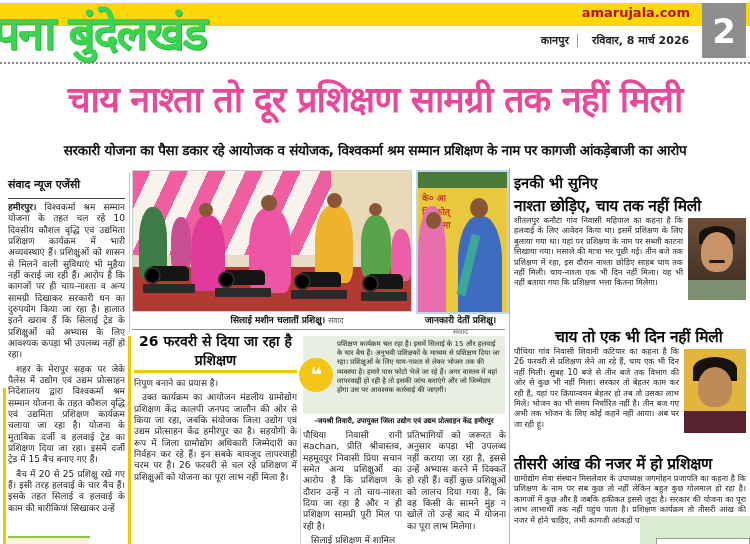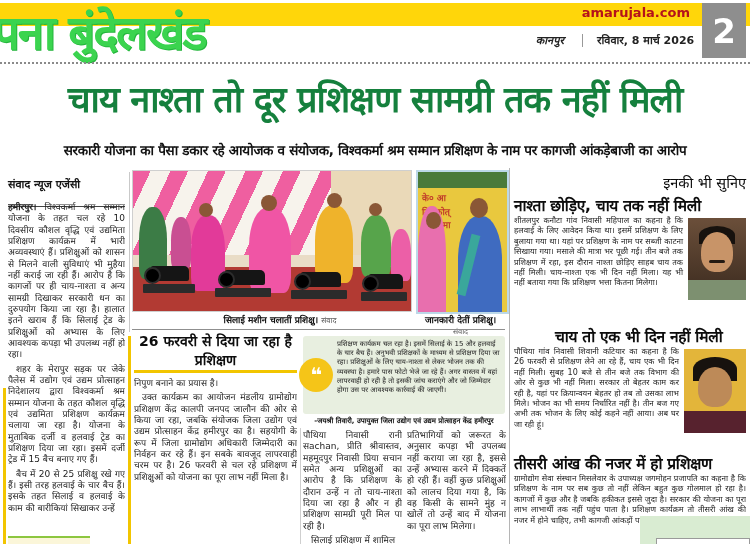--- a/index.html
+++ b/index.html
@@ -7,33 +7,33 @@
         font-family:"DejaVu Sans",sans-serif;color:#141414;}
   
   .band{position:absolute;left:0;top:3px;width:750px;height:23px;background:#ffd60a;}
   .masthead{position:absolute;left:-7px;top:9px;font-size:47px;font-weight:900;
             color:#3bd44f;letter-spacing:-2px;white-space:nowrap;line-height:1;
             text-shadow:1px 1px 0 #25b53d;}
   .site{position:absolute;left:540px;top:5px;width:150px;text-align:right;
         font-size:13px;font-weight:bold;color:#b5121b;}
   .dateline{position:absolute;left:535px;top:32px;width:160px;text-align:center;
             font-size:11px;font-weight:bold;color:#222;}
-  .dateline .city{padding-right:18px;border-right:1px solid #999;margin-right:14px;font-style:italic;}
+  .dateline .city{padding-right:8px;border-right:1px solid #999;margin-right:14px;}
   .pagebox{position:absolute;left:702px;top:3px;width:44px;height:55px;background:#8e8e8e;
            display:flex;align-items:center;justify-content:center;}
   .pagebox span{color:#fff;font-size:34px;font-weight:bold;}
   .dotline{position:absolute;left:0;top:62px;width:750px;border-top:2px dotted #8a8a8a;}
   
   .headline{position:absolute;left:2px;top:66px;width:746px;margin:0;text-align:center;
-            font-size:36px;font-weight:900;letter-spacing:-1px;color:#15803d;line-height:1.9;}
+            font-size:36px;font-weight:900;letter-spacing:-1px;color:#ec4899;line-height:1.9;}
   .subhead{position:absolute;left:2px;top:141px;width:746px;text-align:center;
            font-size:13.5px;font-weight:bold;letter-spacing:-0.3px;color:#111;}
   
   .byline{position:absolute;left:8px;top:176px;width:117px;font-size:11px;font-weight:bold;
-          padding-bottom:15px;border-bottom:1px solid #444;}
+          padding-bottom:7px;border-bottom:1px solid #444;}
   .col{position:absolute;font-size:9px;line-height:1.26;text-align:justify;color:#1d1d1d;}
   .col p{margin:0 0 3px 0;}
   .col p.indent{text-indent:8px;}
   .col1{left:8px;top:202px;width:117px;height:342px;overflow:hidden;}
   .col2{left:134px;top:378px;width:163px;height:166px;overflow:hidden;}
   .col3{left:303px;top:430px;width:99px;height:114px;overflow:hidden;}
   .col4{left:407px;top:430px;width:99px;height:114px;overflow:hidden;}
   .leadin{font-weight:bold;}
   .boxhead{position:absolute;left:134px;top:332px;width:163px;text-align:center;
            font-size:14px;font-weight:bold;line-height:1.35;color:#0d0d0d;
@@ -69,38 +69,38 @@
   .p2-leaf{position:absolute;left:0;top:0;width:89px;height:16px;background:#4a7a3a;}
   .p2-text{position:absolute;left:4px;top:20px;width:60px;color:#c23d2a;font-weight:bold;
            font-size:9px;line-height:1.5;white-space:nowrap;}
   .p2-figL{position:absolute;left:0px;top:34px;width:28px;height:106px;background:#e86fae;
            border-radius:45% 45% 0 0;}
   .p2-figR{position:absolute;left:40px;top:44px;width:44px;height:96px;background:#3f6bc0;
            border-radius:45% 45% 0 0;}
   .p2-strap{position:absolute;left:46px;top:62px;width:9px;height:62px;background:#3aa79b;
             transform:rotate(14deg);}
   .caption{position:absolute;top:313px;font-size:9px;font-weight:bold;text-align:center;color:#111;}
-  .cap1{left:141px;width:278px;}
+  .cap1{left:148px;width:278px;}
   .cap2{left:416px;width:89px;}
   .caption .agency{font-weight:normal;font-size:7.5px;color:#555;}
   .caprule{position:absolute;left:132px;top:329px;width:373px;border-top:1px solid #8f8f8f;}
   
   .qbox{position:absolute;left:303px;top:336px;width:202px;height:78px;background:#e8efe0;
         border-radius:3px;}
   .qcircle{position:absolute;left:-4px;top:22px;width:34px;height:34px;border-radius:50%;
            background:#f5c518;color:#fff;display:flex;align-items:center;justify-content:center;
            font-size:20px;font-weight:bold;}
   .qtext{position:absolute;left:34px;top:4px;width:164px;font-size:7px;line-height:1.32;
          text-align:left;color:#222;}
   .qattr{position:absolute;left:298px;top:416px;width:212px;text-align:center;font-size:7px;
          font-weight:bold;color:#111;white-space:nowrap;overflow:hidden;}
   
   .sidebar{position:absolute;left:514px;top:168px;width:232px;height:376px;}
-  .sb-head{position:absolute;left:0;top:4px;width:232px;text-align:right;font-size:14.5px;
-           font-weight:normal;color:#0c0c0c;}
+  .sb-head{position:absolute;left:0;top:4px;width:232px;text-align:left;font-size:14.5px;
+           font-weight:bold;color:#0c0c0c;}
   .sb-sec-head{position:absolute;left:0;width:232px;font-size:15.5px;font-weight:bold;
                letter-spacing:-0.3px;color:#0c0c0c;}
   .sb-text{position:absolute;left:0;width:232px;font-size:8px;line-height:1.3;
            text-align:justify;color:#1d1d1d;}
   .sh1{top:26px;} .st1{top:48px;height:108px;overflow:hidden;}
   .sh2{top:157px;margin-left:41px;} .st2{top:179px;height:110px;overflow:hidden;}
   .sh3{top:284px;} .st3{top:306px;height:64px;overflow:hidden;}
   .portrait{float:right;margin:2px 0 3px 5px;overflow:hidden;position:relative;}
   .pa{width:58px;height:82px;background:linear-gradient(#6b4f3a,#3a2a1e);}
   .pb{width:62px;height:84px;background:#e3b53a;}

